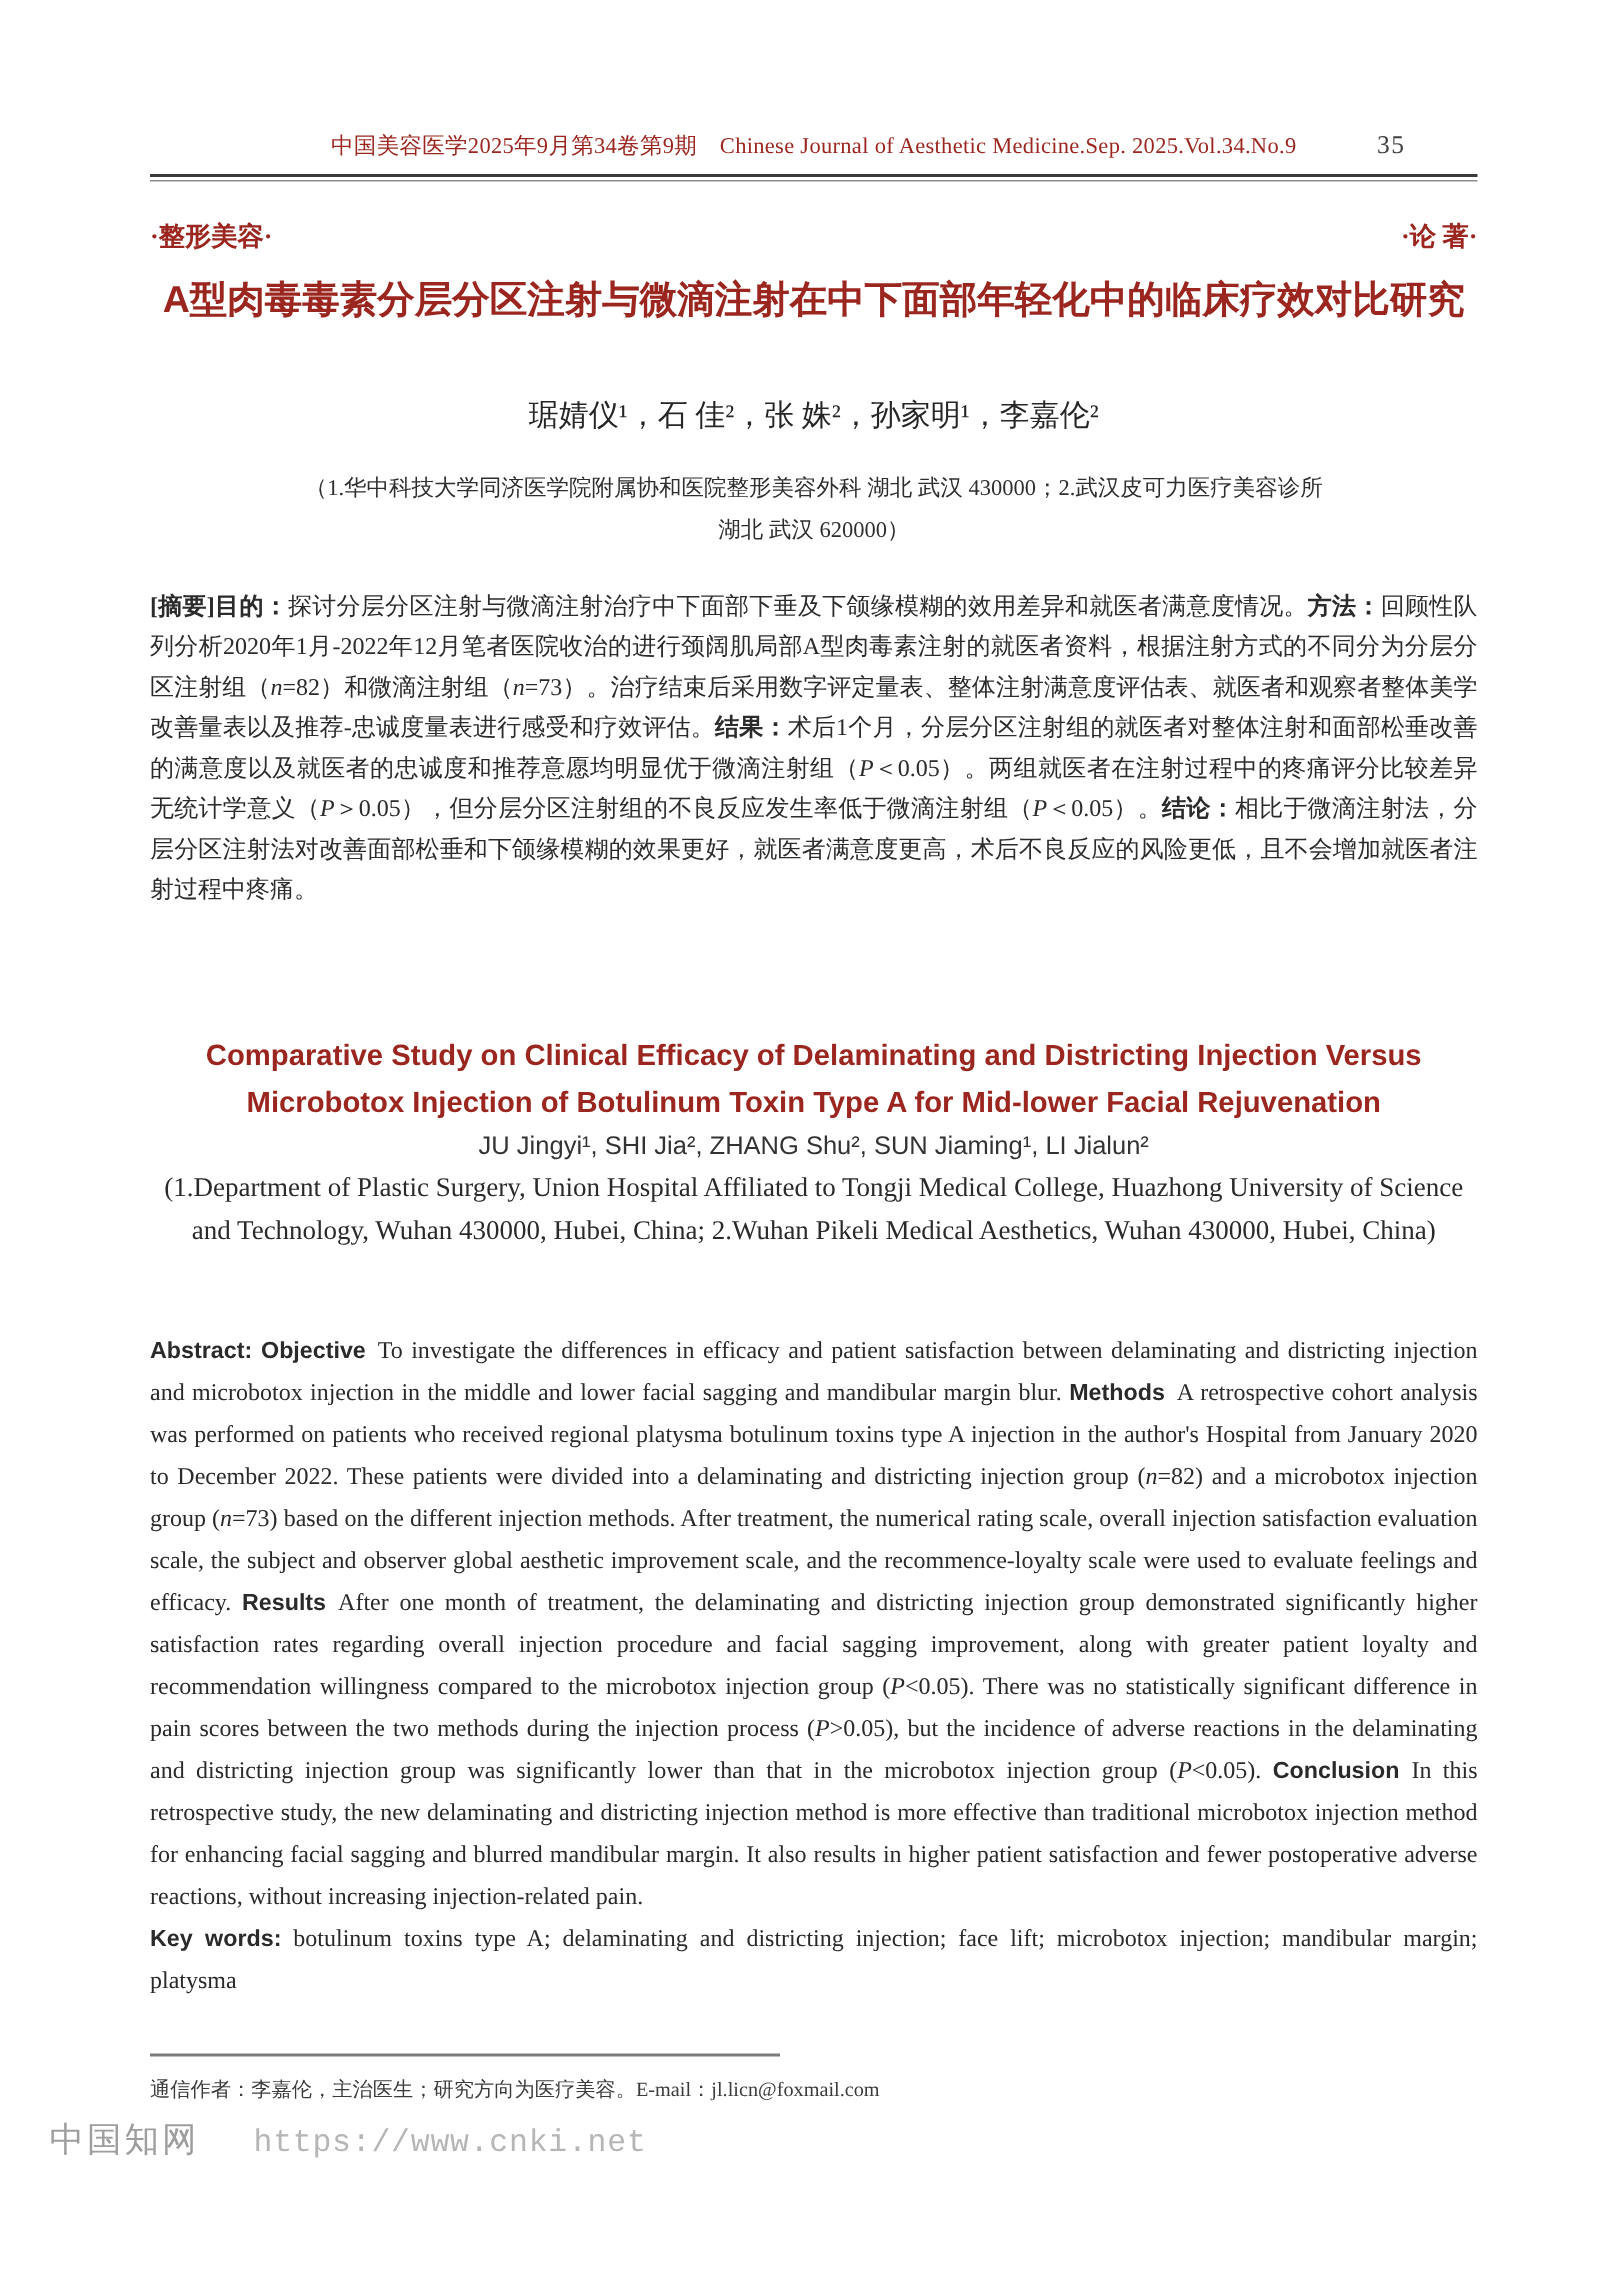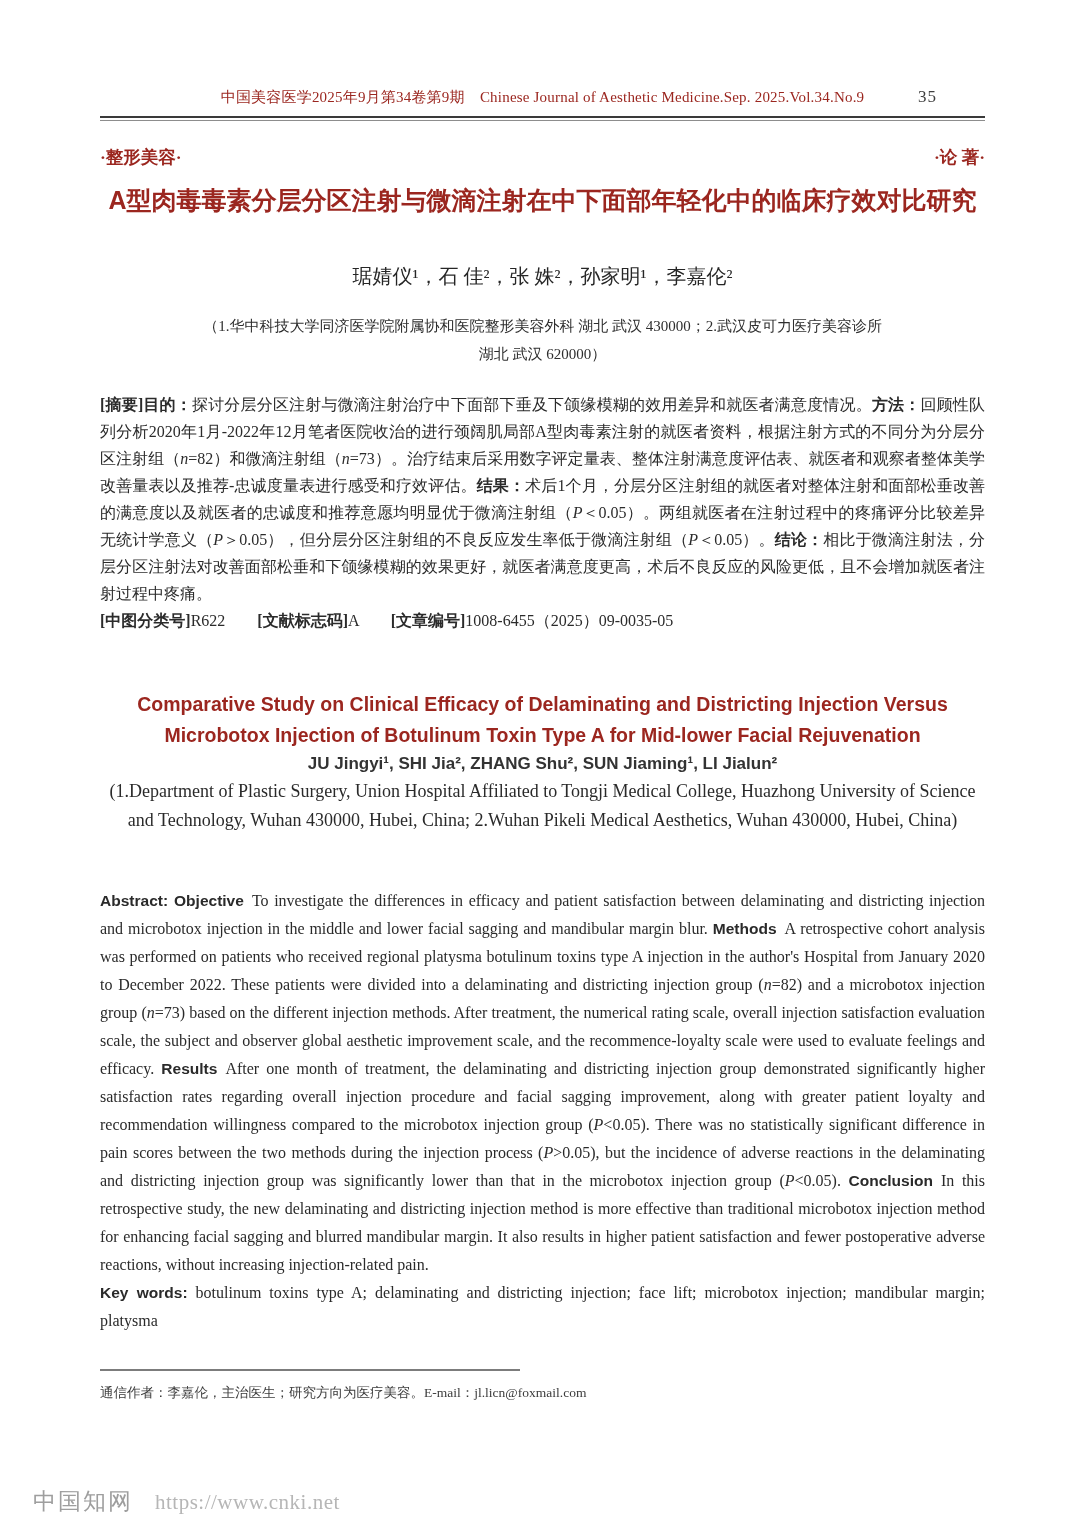--- a/index.html
+++ b/index.html
@@ -31,41 +31,41 @@
   .cn-block p{margin:0;}
   .abs-cn{text-align:justify;line-height:27px;}
   .kw-cn{margin-top:4px !important;line-height:28px;}
   .clc{line-height:28px;}
   .doi{line-height:28px;}
 
   
   .en-head{top:689px;text-align:center;}
   .title-en{margin:0 auto;padding:0 30px;font-size:19.5px;line-height:31px;font-weight:700;
     color:var(--accent,#9b261f);font-family:"Liberation Sans","DejaVu Sans",sans-serif;}
-  .authors-en{margin-top:3px;font-size:17px;font-weight:700;color:#333333;
+  .authors-en{margin-top:3px;font-size:17px;font-weight:400;color:#333333;
     font-family:"Liberation Sans","DejaVu Sans",sans-serif;}
   .affil-en{margin-top:3px;font-size:18px;line-height:29px;color:#2a2a2a;}
 
   
   .en-abs-block{top:887px;font-size:16px;color:#2a2a2a;}
   .en-abs-block p{margin:0;text-align:justify;line-height:28px;}
 
   
   .seg-p{}
   .seg-b{font-weight:700;}
   .seg-i{font-style:italic;}
   .seg-bs{font-weight:700;font-family:"Liberation Sans","DejaVu Sans",sans-serif;font-size:0.97em;}
 
   
   .fn-rule{top:1369px;width:420px;border-top:2px solid #7c7c7c;height:0;}
   .footnotes{top:1381px;font-size:13.5px;line-height:23px;color:#3b3b3b;}
 
   
-  .watermark{position:absolute;left:33px;top:1486px;display:flex;align-items:baseline;gap:22px;
-    font-family:Liberation Serif, serif;}
+  .watermark{position:absolute;left:33px;top:1411px;display:flex;align-items:baseline;gap:36px;
+    font-family:Liberation Mono, monospace;}
   .wm-brand{font-size:23px;color:var(--watermark-brand,#9e9e9e);letter-spacing:2px;}
   .wm-url{font-size:21px;color:var(--watermark-url,#b6b6b6);letter-spacing:0.5px;}
 </style>
 </head>
 <body>
 
 <div>
 
   <header class="abs-pos hdr">
     <span>中国美容医学2025年9月第34卷第9期　Chinese Journal of Aesthetic Medicine.Sep. 2025.Vol.34.No.9</span>
@@ -83,21 +83,20 @@
 
   <div class="abs-pos authors-cn">琚婧仪¹，石 佳²，张 姝²，孙家明¹，李嘉伦²</div>
 
   <div class="abs-pos affil-cn">
     <div>（1.华中科技大学同济医学院附属协和医院整形美容外科 湖北 武汉 430000；2.武汉皮可力医疗美容诊所</div>
     <div>湖北 武汉 620000）</div>
   </div>
 
   <div class="abs-pos cn-block">
     <p class="abs-cn"><span class="seg-b">[摘要]目的：</span><span class="seg-p">探讨分层分区注射与微滴注射治疗中下面部下垂及下颌缘模糊的效用差异和就医者满意度情况。</span><span class="seg-b">方法：</span><span class="seg-p">回顾性队列分析2020年1月-2022年12月笔者医院收治的进行颈阔肌局部A型肉毒素注射的就医者资料，根据注射方式的不同分为分层分区注射组（</span><span class="seg-i">n</span><span class="seg-p">=82）和微滴注射组（</span><span class="seg-i">n</span><span class="seg-p">=73）。治疗结束后采用数字评定量表、整体注射满意度评估表、就医者和观察者整体美学改善量表以及推荐-忠诚度量表进行感受和疗效评估。</span><span class="seg-b">结果：</span><span class="seg-p">术后1个月，分层分区注射组的就医者对整体注射和面部松垂改善的满意度以及就医者的忠诚度和推荐意愿均明显优于微滴注射组（</span><span class="seg-i">P</span><span class="seg-p">＜0.05）。两组就医者在注射过程中的疼痛评分比较差异无统计学意义（</span><span class="seg-i">P</span><span class="seg-p">＞0.05），但分层分区注射组的不良反应发生率低于微滴注射组（</span><span class="seg-i">P</span><span class="seg-p">＜0.05）。</span><span class="seg-b">结论：</span><span class="seg-p">相比于微滴注射法，分层分区注射法对改善面部松垂和下颌缘模糊的效果更好，就医者满意度更高，术后不良反应的风险更低，且不会增加就医者注射过程中疼痛。</span></p>
-    <p class="clc"><span class="seg-b">[中图分类号]</span><span class="seg-p">R622　　</span><span class="seg-b">[文献标志码]</span><span class="seg-p">A　　</span><span class="seg-b">[文章编号]</span><span class="seg-p">1008-6455（2025）09-0035-05</span></p>
   </div>
 
   <div class="abs-pos en-head">
     <h2 class="title-en">Comparative Study on Clinical Efficacy of Delaminating and Districting Injection Versus Microbotox Injection of Botulinum Toxin Type A for Mid-lower Facial Rejuvenation</h2>
     <div class="authors-en">JU Jingyi¹, SHI Jia², ZHANG Shu², SUN Jiaming¹, LI Jialun²</div>
     <div class="affil-en">(1.Department of Plastic Surgery, Union Hospital Affiliated to Tongji Medical College, Huazhong University of Science and Technology, Wuhan 430000, Hubei, China; 2.Wuhan Pikeli Medical Aesthetics, Wuhan 430000, Hubei, China)</div>
   </div>
 
   <div class="abs-pos en-abs-block">
     <p><span class="seg-bs">Abstract: Objective</span><span class="seg-p"> To investigate the differences in efficacy and patient satisfaction between delaminating and districting injection and microbotox injection in the middle and lower facial sagging and mandibular margin blur. </span><span class="seg-bs">Methods</span><span class="seg-p"> A retrospective cohort analysis was performed on patients who received regional platysma botulinum toxins type A injection in the author's Hospital from January 2020 to December 2022. These patients were divided into a delaminating and districting injection group (</span><span class="seg-i">n</span><span class="seg-p">=82) and a microbotox injection group (</span><span class="seg-i">n</span><span class="seg-p">=73) based on the different injection methods. After treatment, the numerical rating scale, overall injection satisfaction evaluation scale, the subject and observer global aesthetic improvement scale, and the recommence-loyalty scale were used to evaluate feelings and efficacy. </span><span class="seg-bs">Results</span><span class="seg-p"> After one month of treatment, the delaminating and districting injection group demonstrated significantly higher satisfaction rates regarding overall injection procedure and facial sagging improvement, along with greater patient loyalty and recommendation willingness compared to the microbotox injection group (</span><span class="seg-i">P</span><span class="seg-p">&lt;0.05). There was no statistically significant difference in pain scores between the two methods during the injection process (</span><span class="seg-i">P</span><span class="seg-p">&gt;0.05), but the incidence of adverse reactions in the delaminating and districting injection group was significantly lower than that in the microbotox injection group (</span><span class="seg-i">P</span><span class="seg-p">&lt;0.05). </span><span class="seg-bs">Conclusion</span><span class="seg-p"> In this retrospective study, the new delaminating and districting injection method is more effective than traditional microbotox injection method for enhancing facial sagging and blurred mandibular margin. It also results in higher patient satisfaction and fewer postoperative adverse reactions, without increasing injection-related pain.</span></p>

